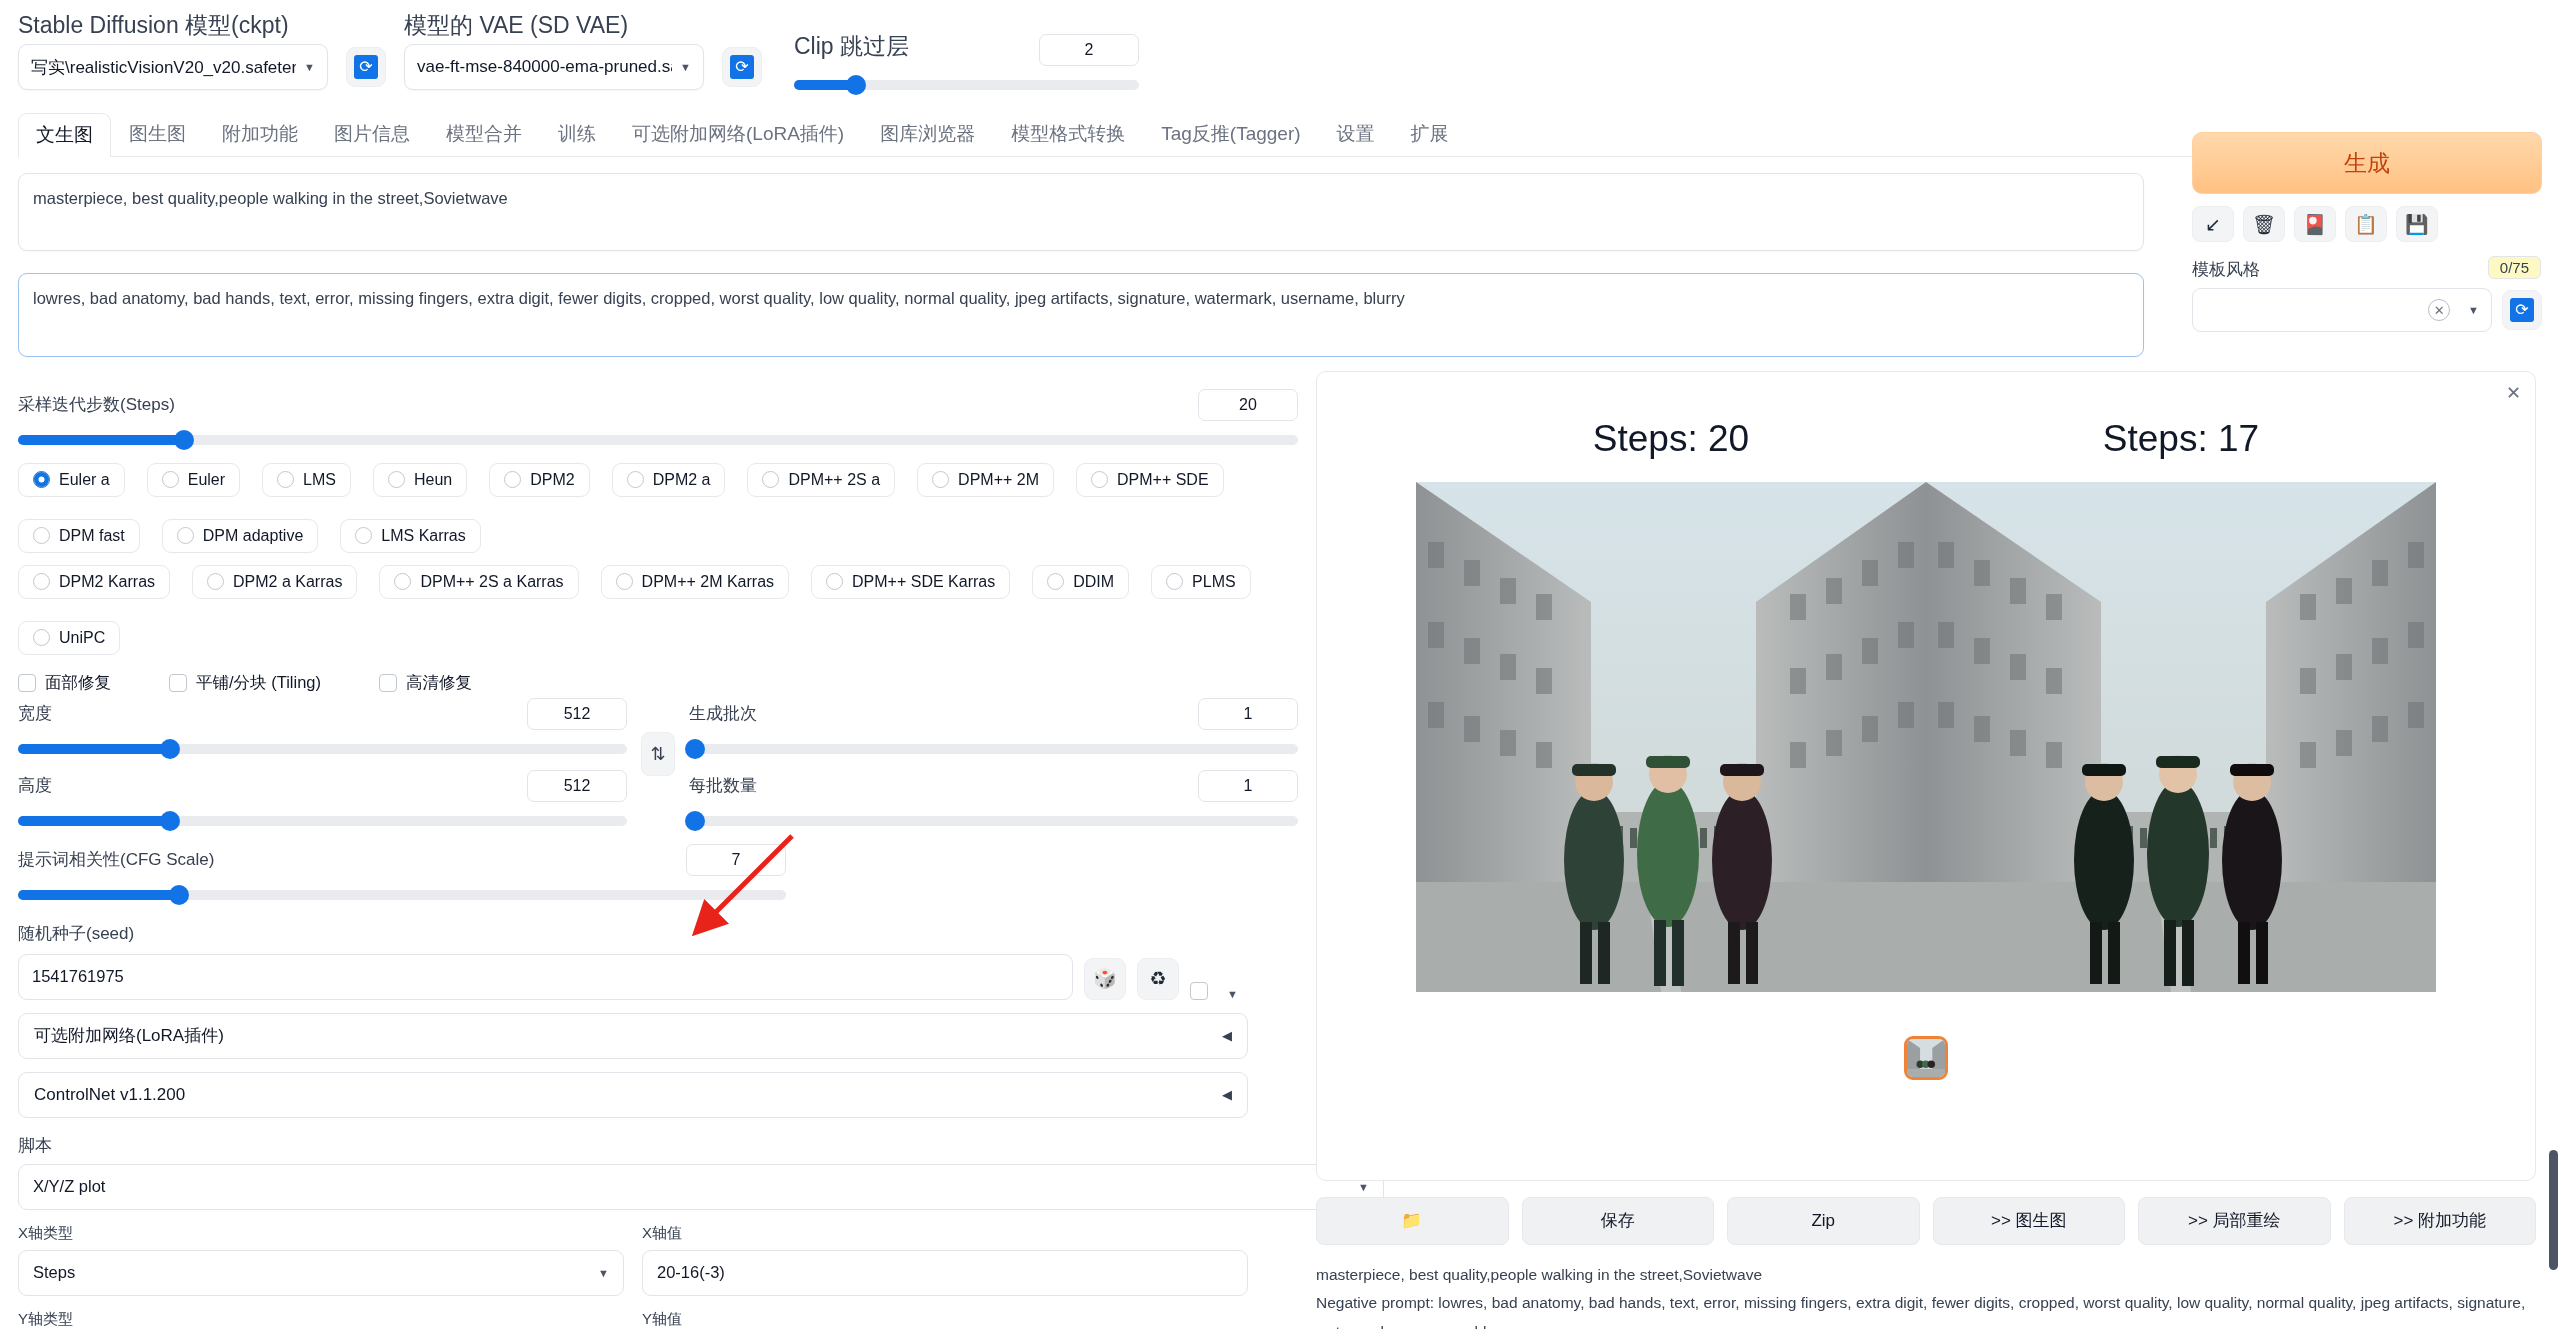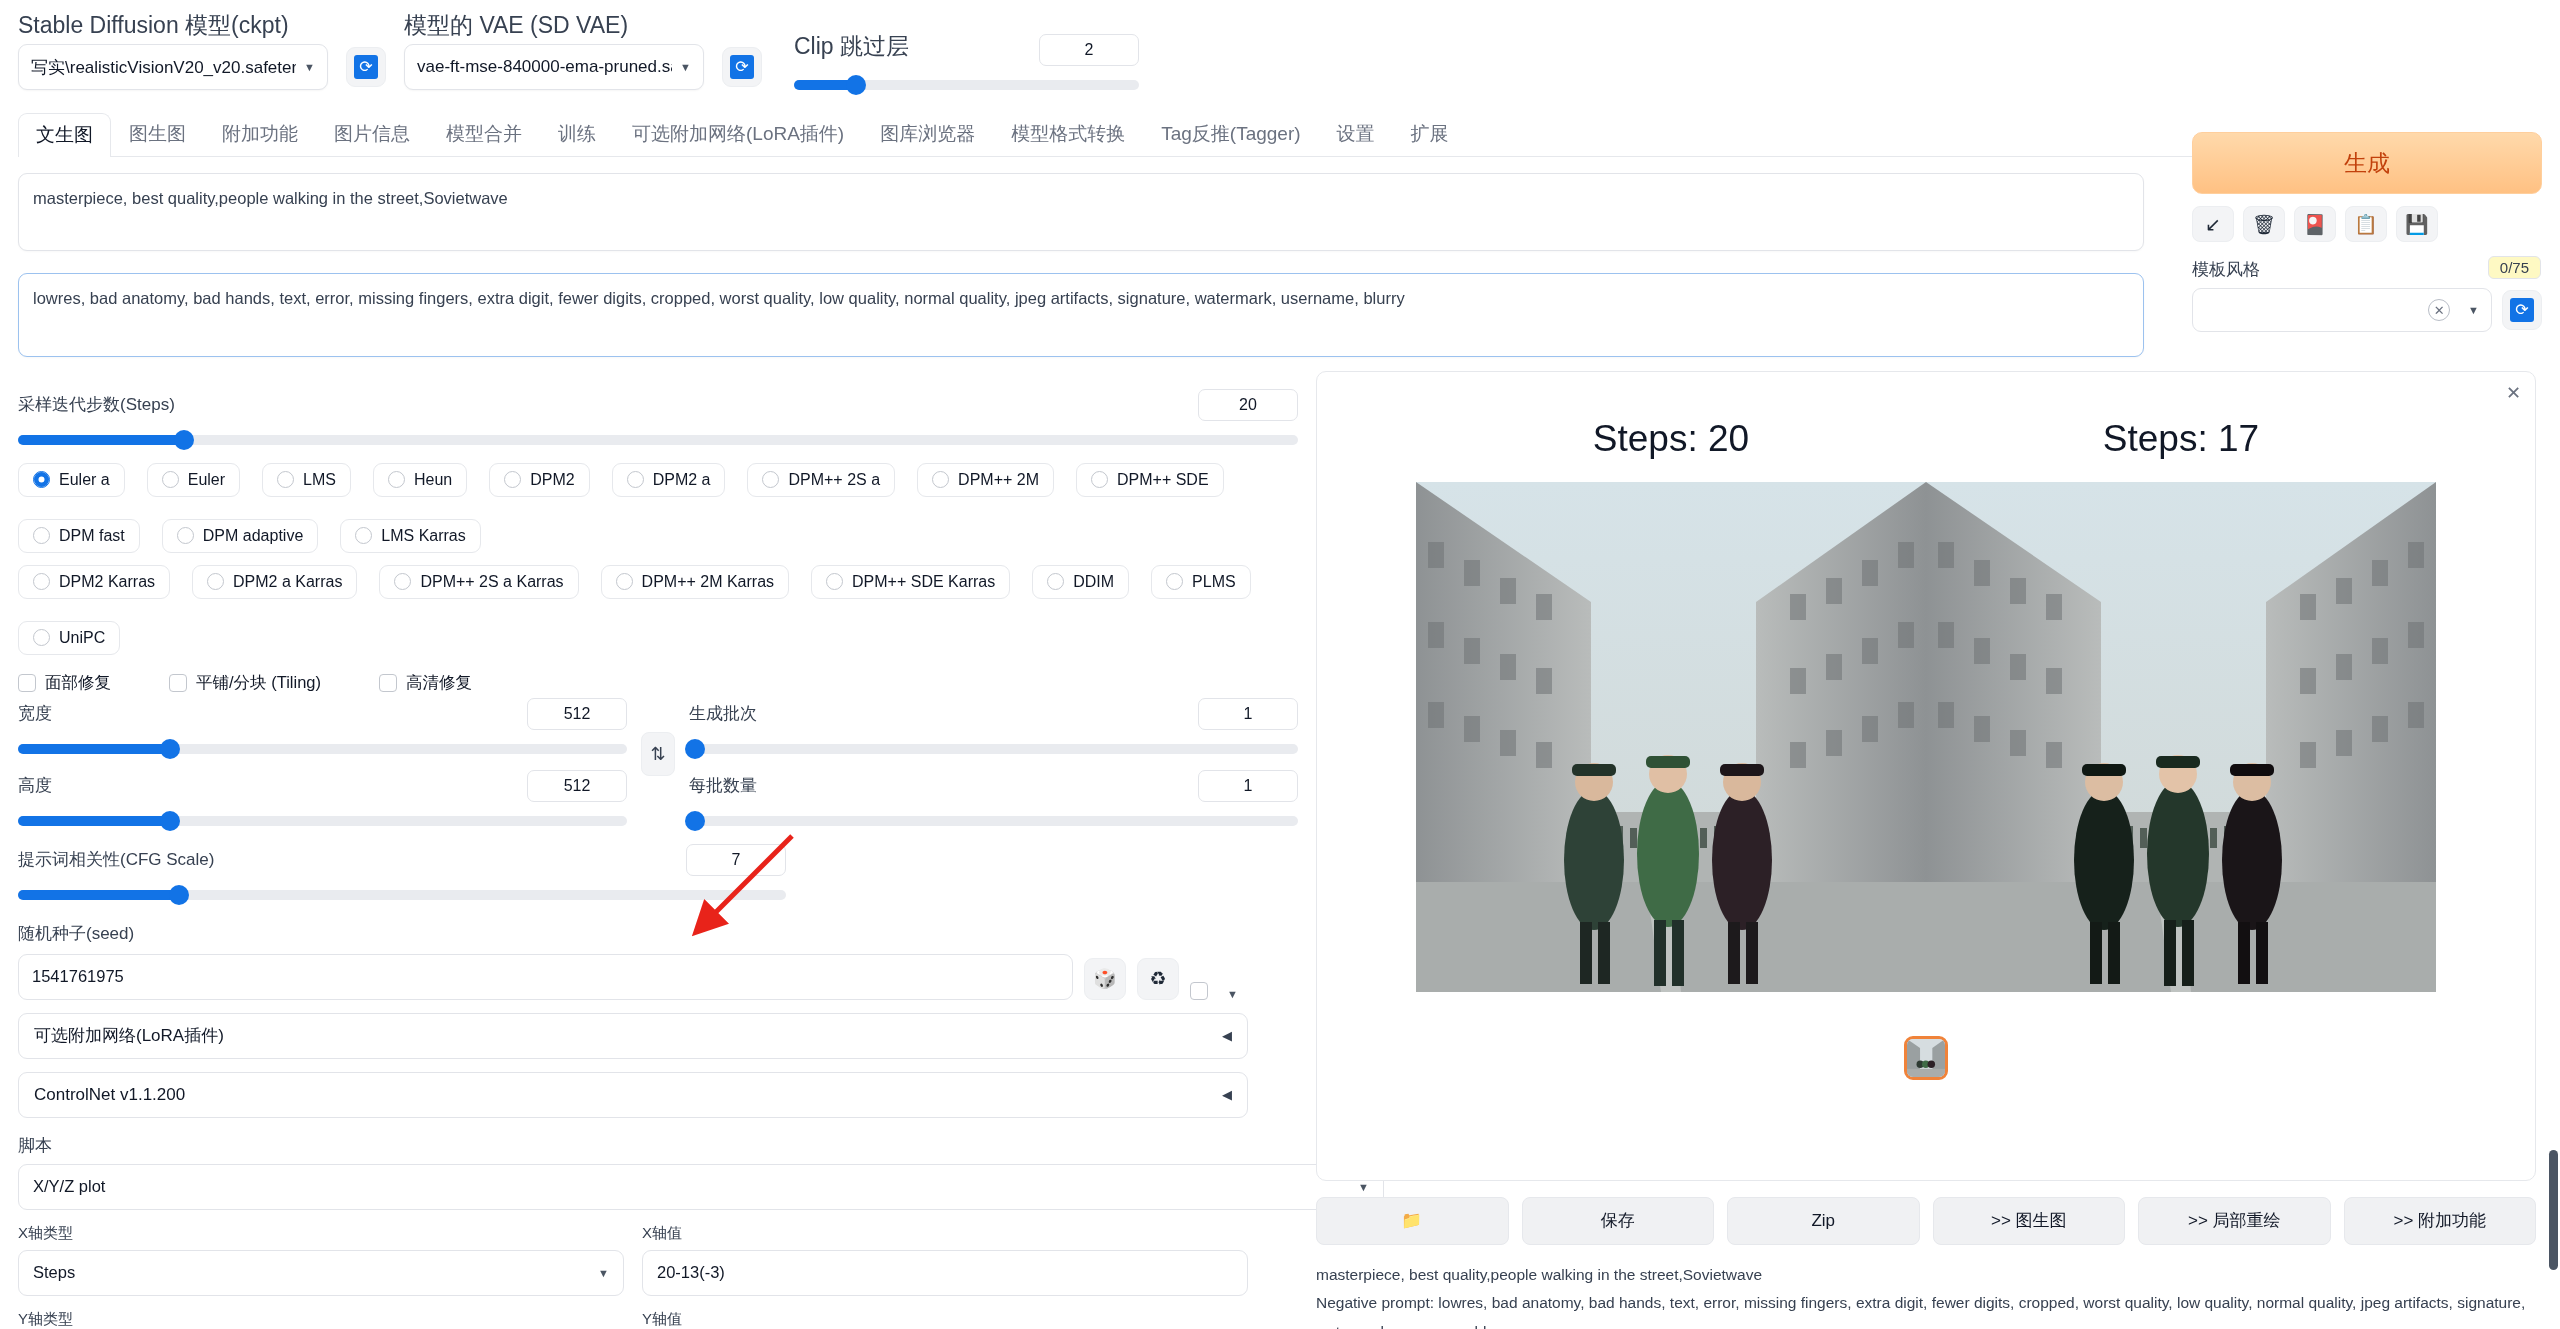--- a/index.html
+++ b/index.html
@@ -483,21 +483,21 @@
         <div class="two-col" style="width:1230px">
           <div>
             <div class="param-label" style="font-size:15px">X轴类型</div>
             <div class="sel-input">
               <span>Steps</span>
               <span class="caret">▼</span>
             </div>
           </div>
           <div>
             <div class="param-label" style="font-size:15px">X轴值</div>
-            <div class="sel-input">20-13(-3)</div>
+            <div class="sel-input">20-16(-3)</div>
           </div>
         </div>
 
         <div class="two-col" style="width:1230px">
           <div>
             <div class="param-label" style="font-size:15px">Y轴类型</div>
             <div class="sel-input">
               <span>Nothing</span>
               <span class="caret">▼</span>
             </div>

